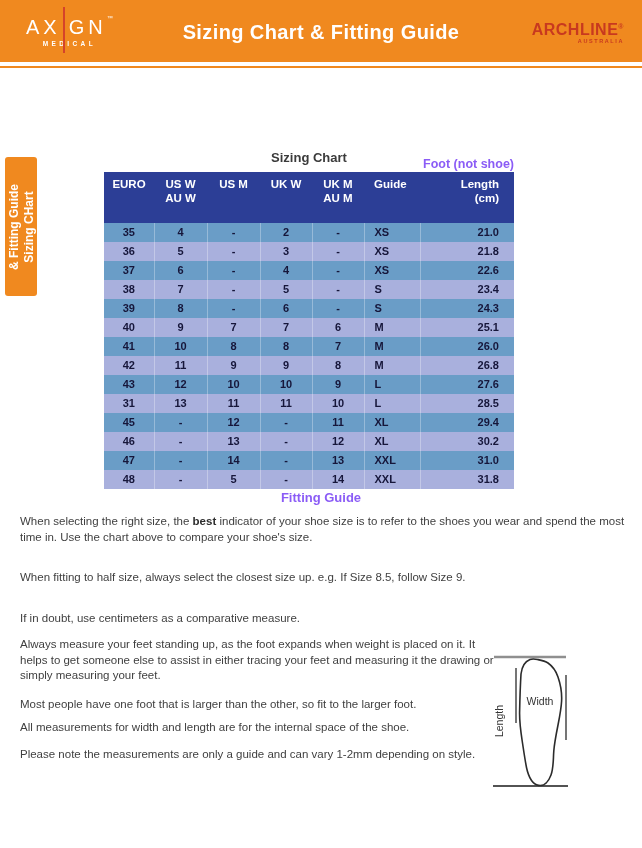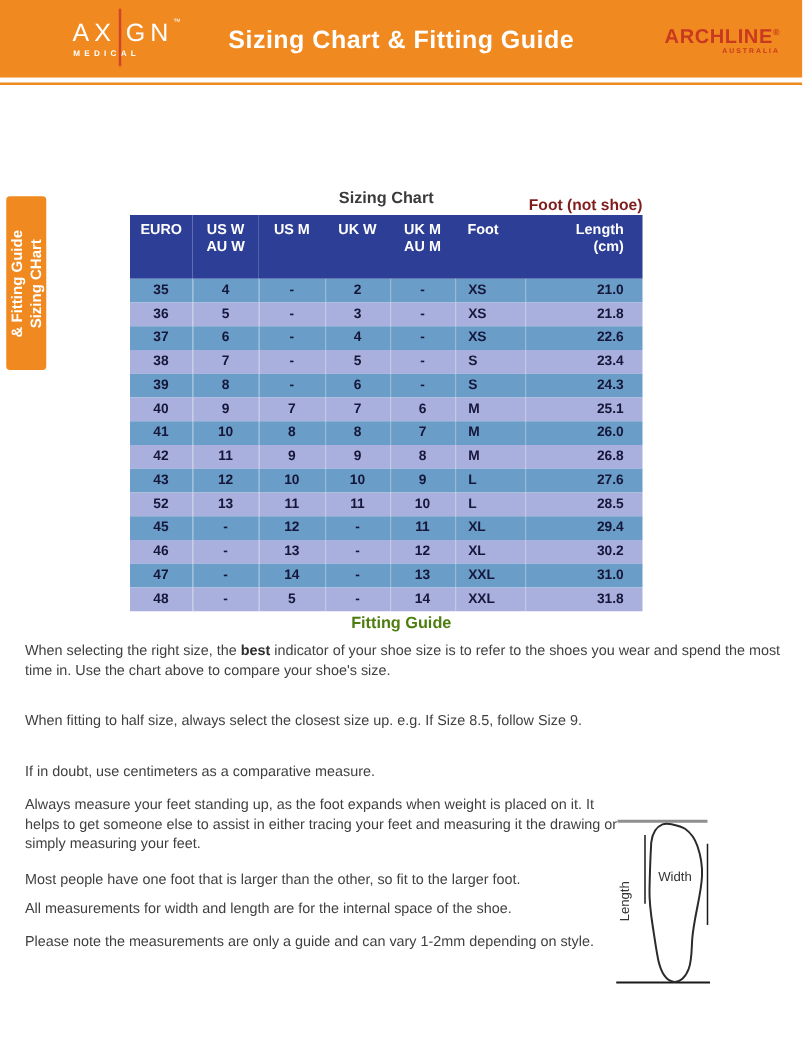--- a/index.html
+++ b/index.html
@@ -7,59 +7,59 @@
         font-family:"Liberation Sans",sans-serif;}
 
   
   .topbar{position:absolute;left:0;top:0;width:642px;height:62px;background:#F0891F;
           display:flex;align-items:center;justify-content:space-between;}
   .top-rule{position:absolute;left:0;top:66px;width:642px;height:2px;background:#F0891F;}
   .topbar-title{position:absolute;left:0;right:0;top:0;height:64px;display:flex;align-items:center;
           justify-content:center;color:#ffffff;font-size:20px;font-weight:bold;letter-spacing:.4px;}
 
   .axign{position:relative;margin-left:26px;color:#ffffff;z-index:2;}
-  .axign-row{display:flex;align-items:flex-start;font-size:20px;letter-spacing:4px;font-weight:400;line-height:22px;margin-left:32px;}
+  .axign-row{display:flex;align-items:flex-start;font-size:20px;letter-spacing:4px;font-weight:400;line-height:22px;}
   .axign-gap{position:relative;width:8px;align-self:stretch;}
   .axign-line{position:absolute;left:2px;top:-9px;width:2px;height:46px;background:#D5432A;}
   .axign-tm{font-size:6px;position:relative;top:-9px;letter-spacing:0;}
   .axign-sub{font-size:6.5px;letter-spacing:3.4px;font-weight:bold;margin-top:2px;text-align:center;}
 
   .archline{margin-right:18px;color:#C8391F;z-index:2;text-align:right;}
   .arch-row{font-size:16px;font-weight:bold;letter-spacing:.5px;line-height:17px;}
   .arch-reg{font-size:7px;vertical-align:super;}
   .arch-sub{font-size:5.5px;letter-spacing:1.6px;font-weight:bold;margin-top:0;}
 
   
   .side-tab{position:absolute;left:5px;top:157px;width:32px;height:139px;background:#F0891F;border-radius:3px;}
   .side-tab-text{position:absolute;left:-53.5px;top:53.5px;width:139px;height:32px;
           transform:rotate(-90deg);display:flex;flex-direction:column-reverse;justify-content:center;
           text-align:center;color:#ffffff;font-weight:bold;font-size:12px;line-height:15px;}
 
   
   .chart-title{position:absolute;left:104px;top:150px;width:410px;text-align:center;
           font-size:13px;font-weight:bold;color:#3b3b3b;}
   .foot-note{position:absolute;left:300px;top:157px;width:214px;text-align:right;
-          font-size:12.5px;font-weight:bold;color:#7f1d1d;}
+          font-size:12.5px;font-weight:bold;color:#8b5cf6;}
 
   
   .size-table{position:absolute;left:104px;top:172px;width:410px;border-collapse:collapse;table-layout:fixed;}
   .size-table th{background:#2C3E96;color:#ffffff;font-size:11.5px;font-weight:bold;
           vertical-align:top;padding:5px 0 4px 0;height:51px;box-sizing:border-box;}
   .size-table th .l1,.size-table th .l2{line-height:14px;}
   .size-table td{height:19px;line-height:19px;padding:0;font-size:11px;font-weight:bold;
           color:#16163A;text-align:center;border-right:1px solid rgba(255,255,255,.3);}
   .size-table td:last-child{border-right:none;}
   .size-table tbody tr:nth-child(odd){background:#6A9DC7;}
   .size-table tbody tr:nth-child(even){background:#A9B0DD;}
   .size-table th:nth-child(6),.size-table td:nth-child(6){text-align:left;padding-left:10px;}
   .size-table th:nth-child(7),.size-table td:nth-child(7){text-align:right;padding-right:15px;}
 
   
   .h-center{position:absolute;left:0;width:642px;text-align:center;font-size:13px;
-          font-weight:bold;color:#4d7c0f;}
+          font-weight:bold;color:#8b5cf6;}
   .para{position:absolute;left:20px;width:606px;font-size:11.5px;line-height:15.5px;color:#3f3f3f;}
   .para b{color:#2e2e2e;}
 
   
   .foot-svg{position:absolute;left:486px;top:646px;}
 </style>
 </head>
 <body>
 
 <div class="page">
@@ -124,21 +124,21 @@
           </th>
         <th>
             <div class="l1">UK W</div>
             <div class="l2"></div>
           </th>
         <th>
             <div class="l1">UK M</div>
             <div class="l2">AU M</div>
           </th>
         <th>
-            <div class="l1">Foot</div>
+            <div class="l1">Guide</div>
             <div class="l2"></div>
           </th>
         <th>
             <div class="l1">Length</div>
             <div class="l2">(cm)</div>
           </th>
       </tr>
     </thead>
     <tbody>
         <tr>
@@ -216,21 +216,21 @@
         <tr>
           <td>43</td>
           <td>12</td>
           <td>10</td>
           <td>10</td>
           <td>9</td>
           <td>L</td>
           <td>27.6</td>
         </tr>
         <tr>
-          <td>52</td>
+          <td>31</td>
           <td>13</td>
           <td>11</td>
           <td>11</td>
           <td>10</td>
           <td>L</td>
           <td>28.5</td>
         </tr>
         <tr>
           <td>45</td>
           <td>-</td>

